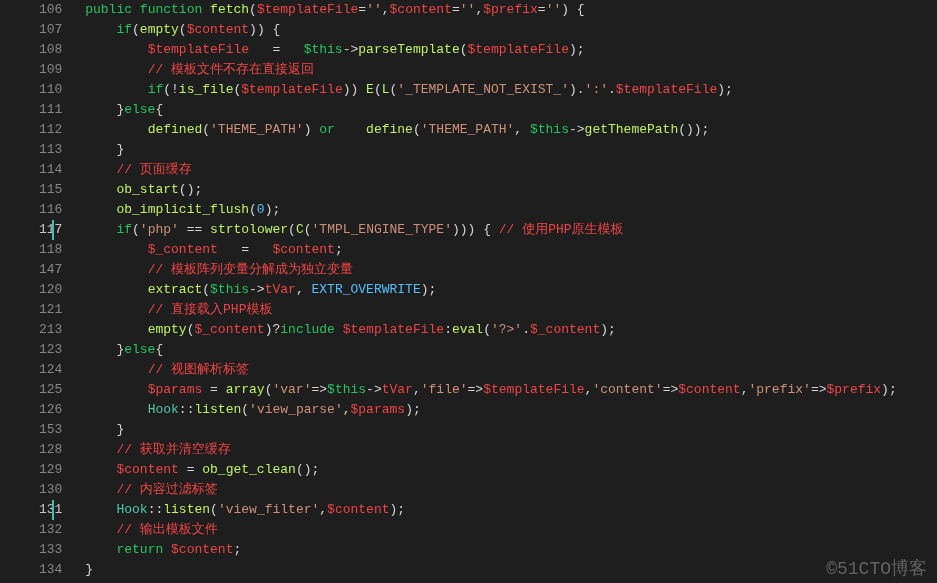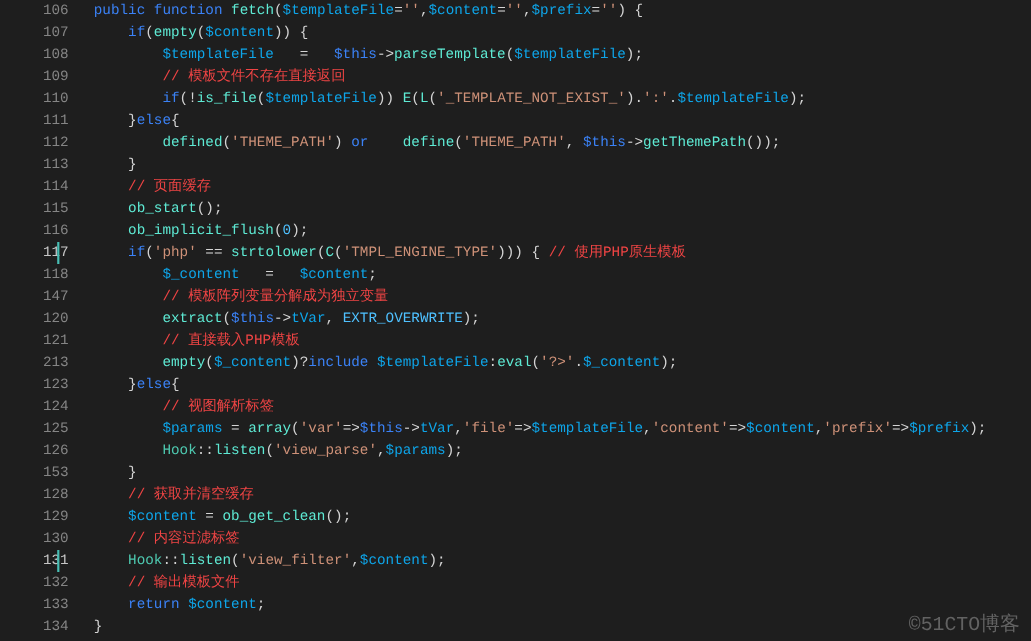--- a/index.html
+++ b/index.html
@@ -26,23 +26,23 @@
 }
 .gutter .line { height: 20px; padding-left: 39px; }
 .gutter .active { color: #c6c6c6; }
 .code {
   flex: 1;
   padding-left: 4px;
   white-space: pre;
   position: relative;
 }
 .code .line { height: 20px; }
-.kw { color: #3b82f6; }
-.fn { color: #5eead4; }
-.var { color: #0ea5e9; }
+.kw { color: #22c55e; }
+.fn { color: #bef264; }
+.var { color: #ef4444; }
 .str { color: #ce9178; }
 .cmt { color: #ef4444; }
 .const { color: #4fc1ff; }
 .cls { color: #4ec9b0; }
 .punc { color: #d4d4d4; }
 .cb { border-left: 2px solid #47beb4; position: absolute; left: -2px; height: 20px; }
 .watermark {
   position: absolute;
   bottom: 4px;
   right: 10px;

